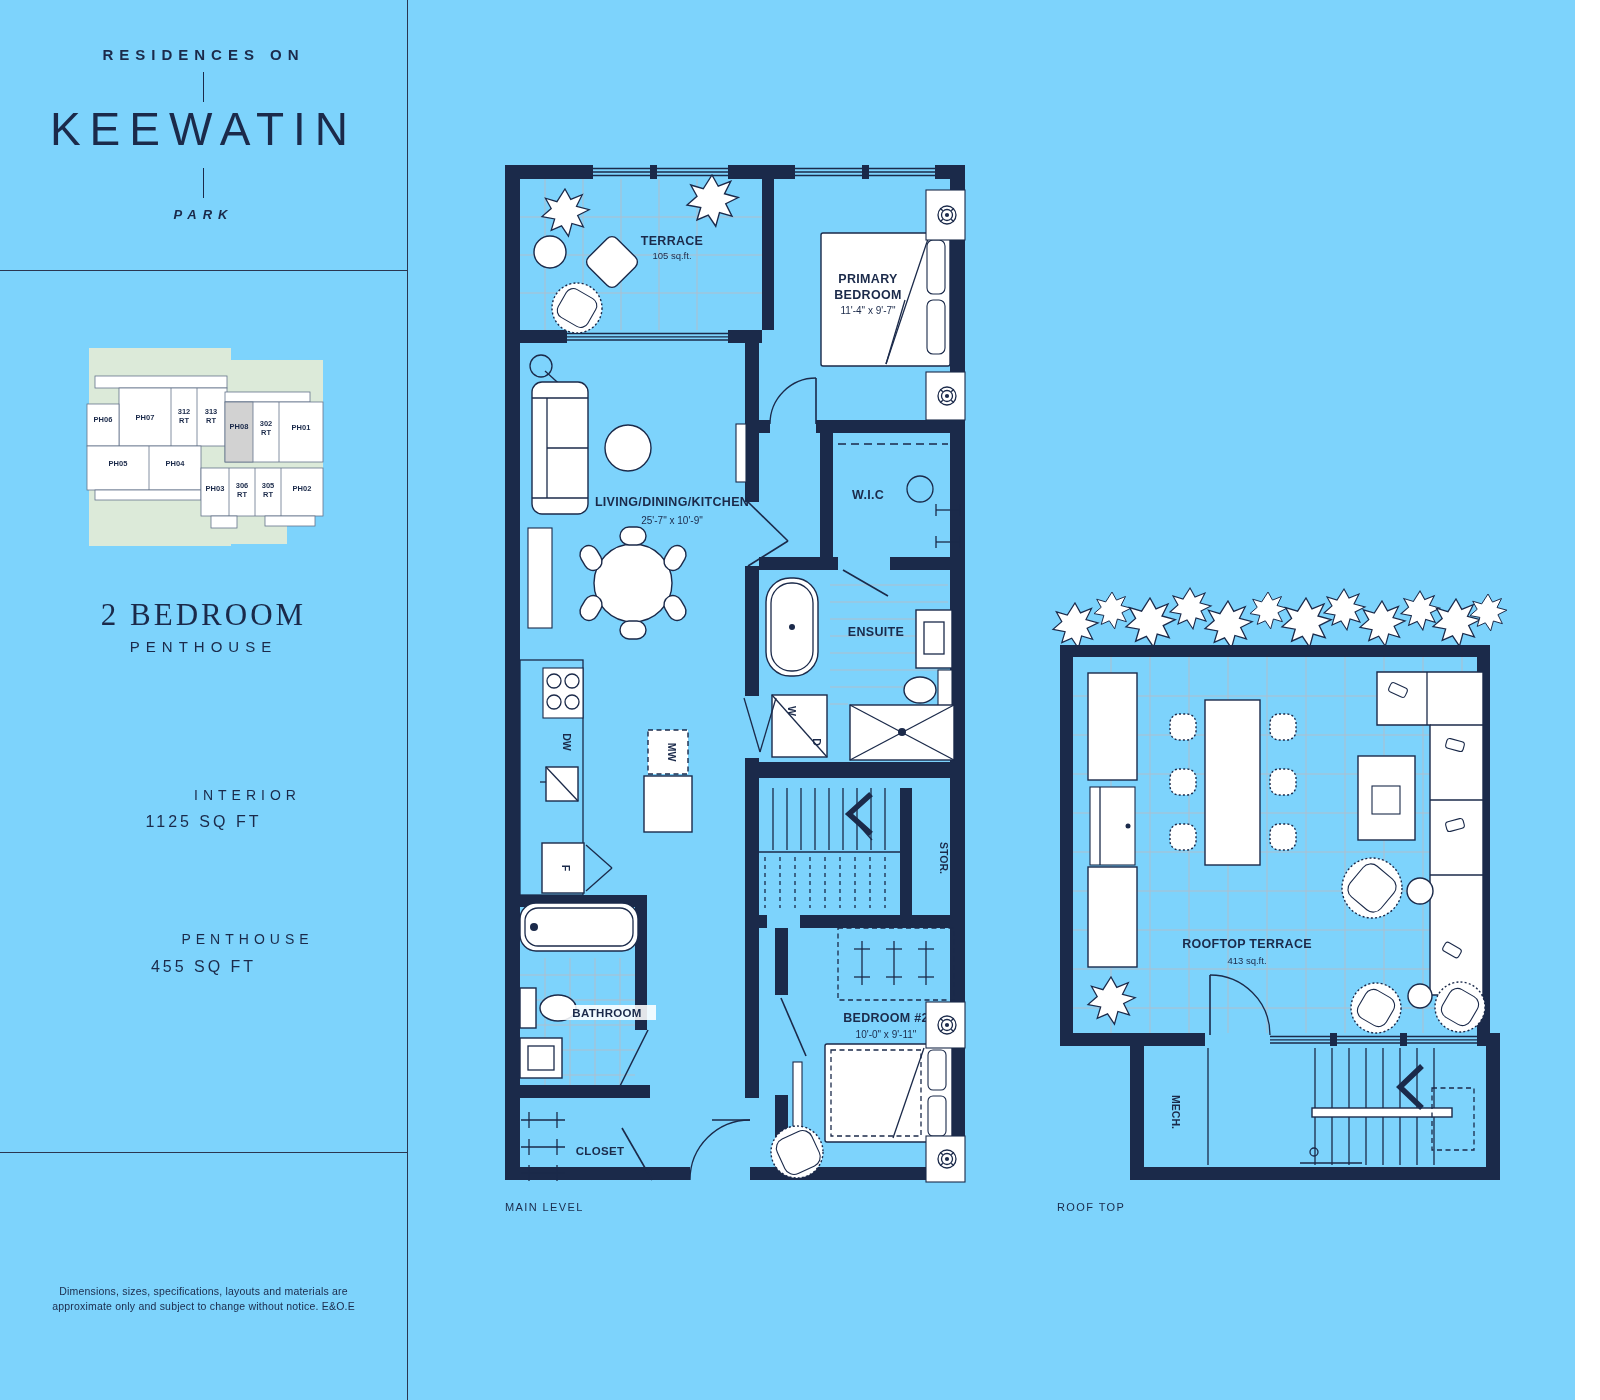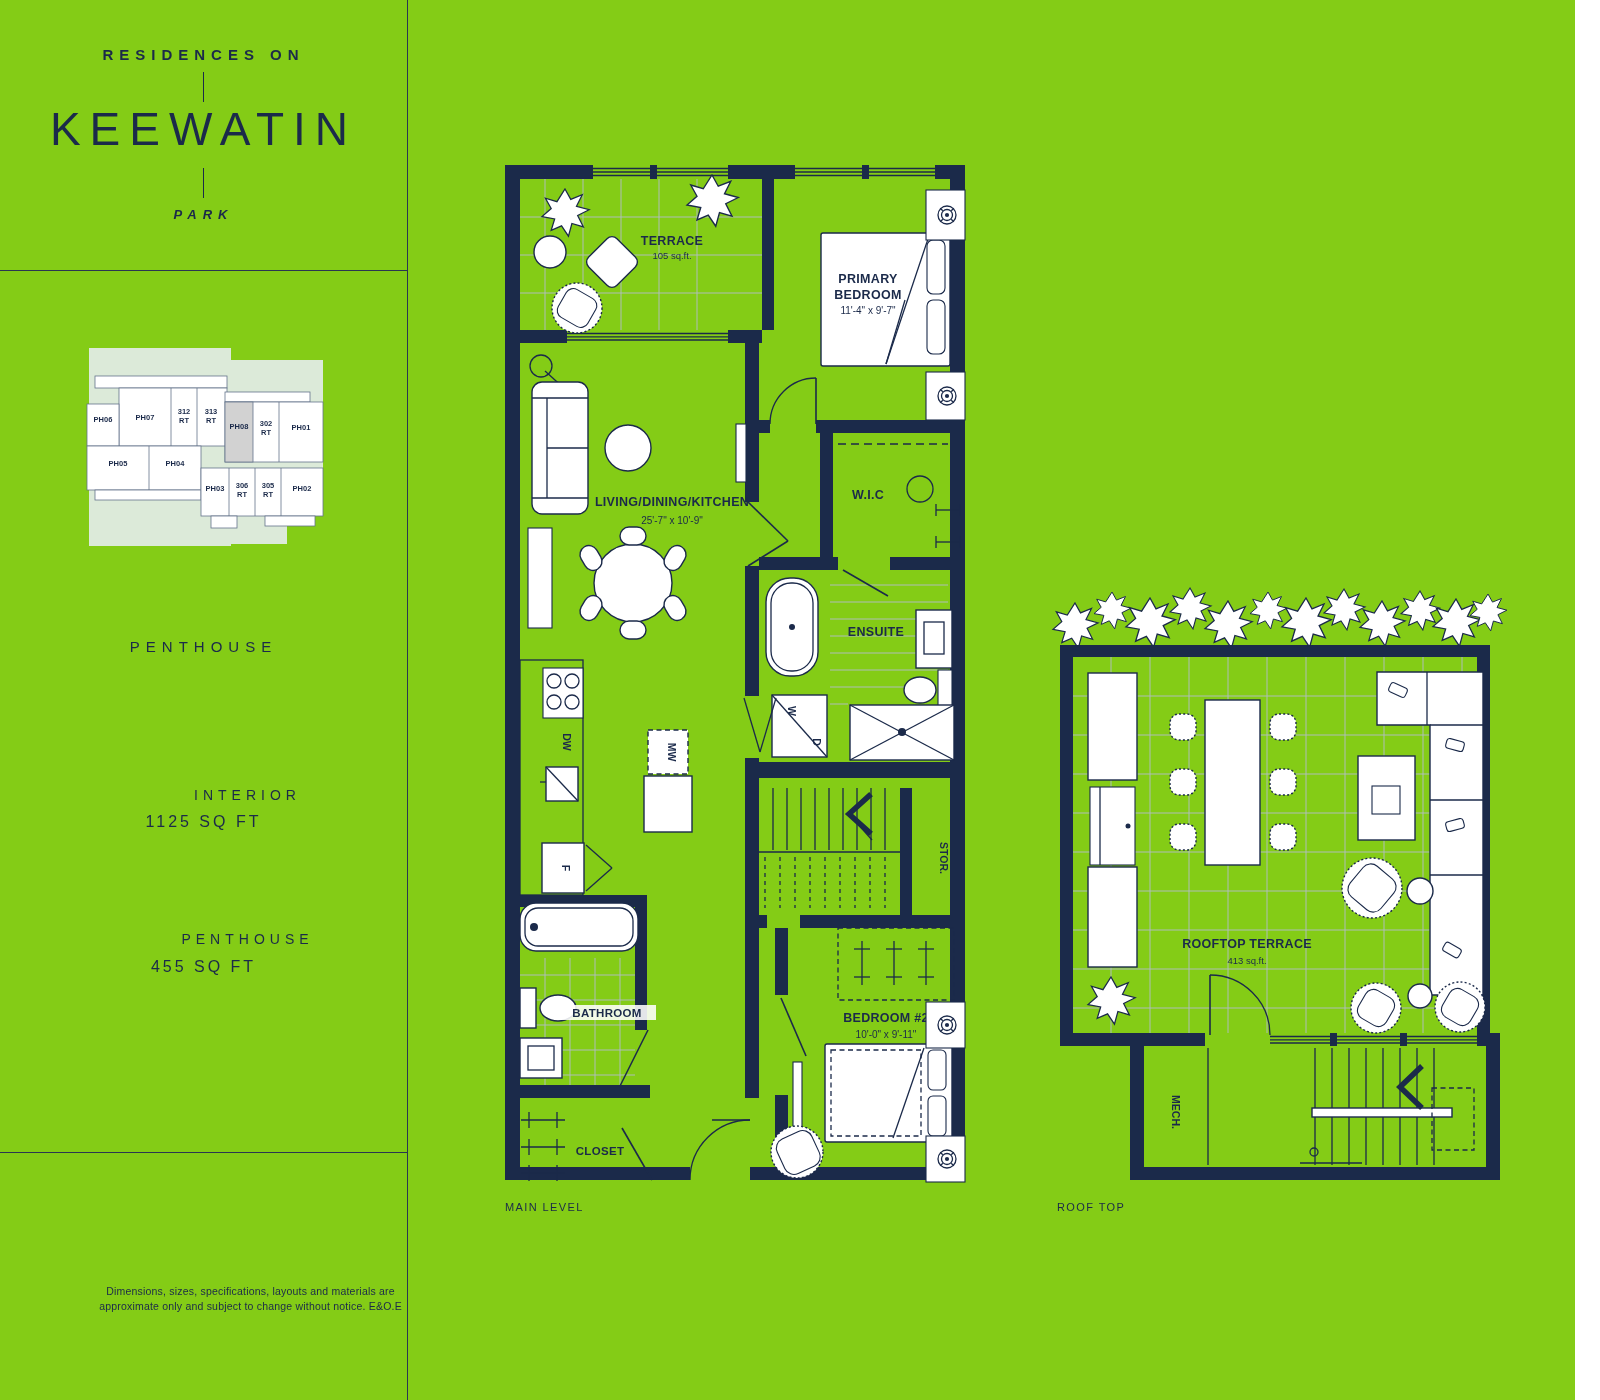--- a/index.html
+++ b/index.html
@@ -1,34 +1,34 @@
 <!DOCTYPE html>
 <html><head>
 <meta charset="utf-8">
 <style>
   html,body{margin:0;padding:0;background:#fff;}
-  #page{position:relative;width:1575px;height:1400px;background:#84cc16;overflow:hidden;
+  #page{position:relative;width:1575px;height:1400px;background:#7dd3fc;overflow:hidden;
         font-family:"Liberation Sans",sans-serif;color:#1b2a4a;}
   .abs{position:absolute;}
   .ctr{width:407px;text-align:center;}
   
   .vrule{left:407px;top:0;width:1px;height:1400px;background:#2a3651;}
   .hrule{left:0;width:407px;height:1px;background:#2a3651;}
   
   .brand-top{top:46px;font-size:15px;letter-spacing:6px;font-weight:bold;}
   .tick{left:203px;width:1px;height:30px;background:#1b2a4a;}
   .brand-name{top:102px;font-family:Liberation Sans, sans-serif;font-size:46px;letter-spacing:9px;font-weight:normal;}
   .brand-park{top:207px;font-size:13px;letter-spacing:6px;font-weight:bold;font-style:italic;}
   
   .type-main{top:597px;font-family:"Liberation Serif",serif;font-size:31px;letter-spacing:3px;}
   .type-sub{top:638px;font-size:15px;letter-spacing:6px;}
   .sq-label{font-size:14px;letter-spacing:5px;margin-left:44px;}
   .sq-value{font-size:16px;letter-spacing:3px;}
   .suite-title{top:1212px;font-family:"Liberation Serif",serif;font-size:47px;letter-spacing:2px;}
-  .disc{font-size:10.5px;line-height:15px;letter-spacing:.2px;padding-left:47px;}
+  .disc{font-size:10.5px;line-height:15px;letter-spacing:.2px;}
   
   svg text{font-family:"Liberation Sans",sans-serif;fill:#1b2a4a;}
   .mid{text-anchor:middle;}
   .t-name{font-size:12.5px;font-weight:bold;letter-spacing:.3px;}
   .t-dim{font-size:10px;}
   .t-area{font-size:9.5px;}
   .t-rot{font-size:10.5px;font-weight:bold;}
   .t-cap{font-size:11px;letter-spacing:1.4px;}
   .t-key{font-size:7.5px;font-weight:bold;}
   
@@ -98,20 +98,21 @@
       <text x="100" y="138">PH04</text>
       <text x="140" y="163">PH03</text>
       <text x="167" y="160">306</text>
       <text x="167" y="169">RT</text>
       <text x="193" y="160">305</text>
       <text x="193" y="169">RT</text>
       <text x="227" y="163">PH02</text>
     </g>
   </svg>
 
+  <div class="abs ctr type-main">2 BEDROOM</div>
   <div class="abs ctr type-sub">PENTHOUSE</div>
   <div class="abs ctr sq-label" style="top:787px">INTERIOR</div>
   <div class="abs ctr sq-value" style="top:813px">1125 SQ FT</div>
   <div class="abs ctr sq-label" style="top:931px">PENTHOUSE</div>
   <div class="abs ctr sq-value" style="top:958px">455 SQ FT</div>
   <div class="abs ctr disc" style="top:1284px">
     <div>Dimensions, sizes, specifications, layouts and materials are</div>
     <div>approximate only and subject to change without notice. E&amp;O.E</div>
   </div>
 

